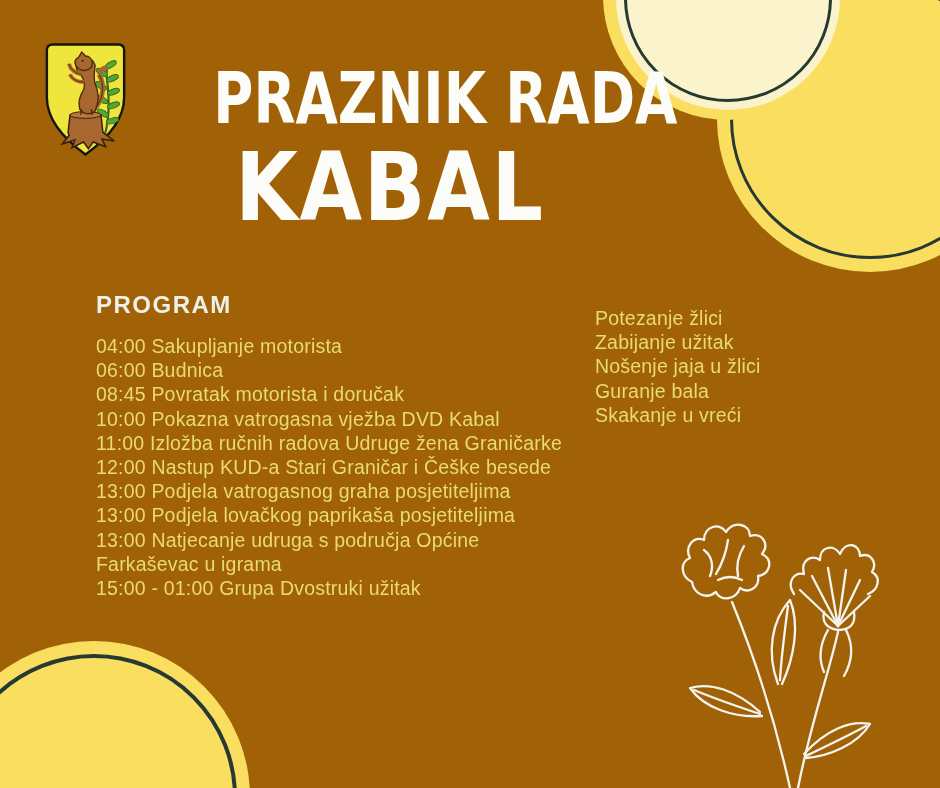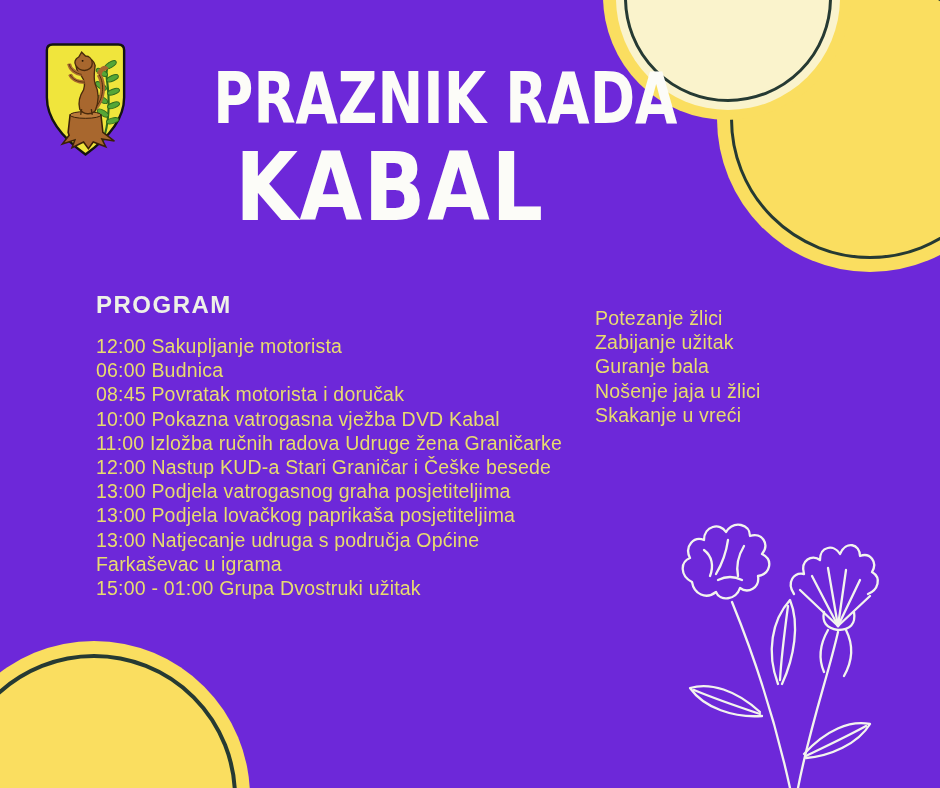--- a/index.html
+++ b/index.html
@@ -1,18 +1,18 @@
 <!DOCTYPE html>
 <html><head>
 <meta charset="utf-8">
 <style>
   html,body { margin:0; padding:0; background:#30463F; }
   .stage {
     position:relative; width:940px; height:788px; overflow:hidden;
-    background:#6d28d9;
+    background:#a16207;
     font-family:"Liberation Sans", sans-serif;
   }
   
   .circle { position:absolute; border-radius:50%; }
   .ring   { position:absolute; border-radius:50%; border:3px solid #263A33; }
   .c-yellow { background:#FADE60; }
   .c-cream  { background:#FAF3CC; }
   .tr-big    { left:717px; top:-34px;  width:306px; height:306px; }
   .tr-big .ring   { inset:13px; }
   .tr-halo   { left:603px; top:-128px; width:248px; height:248px; }
@@ -103,40 +103,40 @@
   </svg>
 
   <div class="title-block">
     <div class="title-row"><span class="title-line1">PRAZNIK RADA</span></div>
     <div class="title-row"><span class="title-line2">KABAL</span></div>
   </div>
 
   <div class="col col-program">
     <div class="col-heading">PROGRAM</div>
     <div class="col-lines">
-      <div class="line">12:00 Sakupljanje motorista</div>
+      <div class="line">04:00 Sakupljanje motorista</div>
       <div class="line">06:00 Budnica</div>
       <div class="line">08:45 Povratak motorista i doručak</div>
       <div class="line">10:00 Pokazna vatrogasna vježba DVD Kabal</div>
       <div class="line">11:00 Izložba ručnih radova Udruge žena Graničarke</div>
       <div class="line">12:00 Nastup KUD-a Stari Graničar i Češke besede</div>
       <div class="line">13:00 Podjela vatrogasnog graha posjetiteljima</div>
       <div class="line">13:00 Podjela lovačkog paprikaša posjetiteljima</div>
       <div class="line">13:00 Natjecanje udruga s područja Općine</div>
       <div class="line">Farkaševac u igrama</div>
       <div class="line">15:00 - 01:00 Grupa Dvostruki užitak</div>
     </div>
   </div>
 
   <div class="col col-comp">
     <div class="col-lines">
       <div class="line">Potezanje žlici</div>
       <div class="line">Zabijanje užitak</div>
+      <div class="line">Nošenje jaja u žlici</div>
       <div class="line">Guranje bala</div>
-      <div class="line">Nošenje jaja u žlici</div>
       <div class="line">Skakanje u vreći</div>
     </div>
   </div>
 
   <svg class="flower" viewBox="0 0 264 272">
 
     <path d="M84,86 C102,130 124,190 142,272"></path>
     <path d="M190,116 C180,160 162,210 150,272"></path>
 
     <path d="M44,66 C32,60 32,46 42,42 C36,30 46,20 56,24 C56,10 72,6 78,16 C86,4 102,8 102,20 C114,16 122,28 114,38 C126,44 122,58 110,60 C112,72 100,78 92,72 C88,84 72,86 68,76 C58,84 46,78 44,66 Z"></path>

